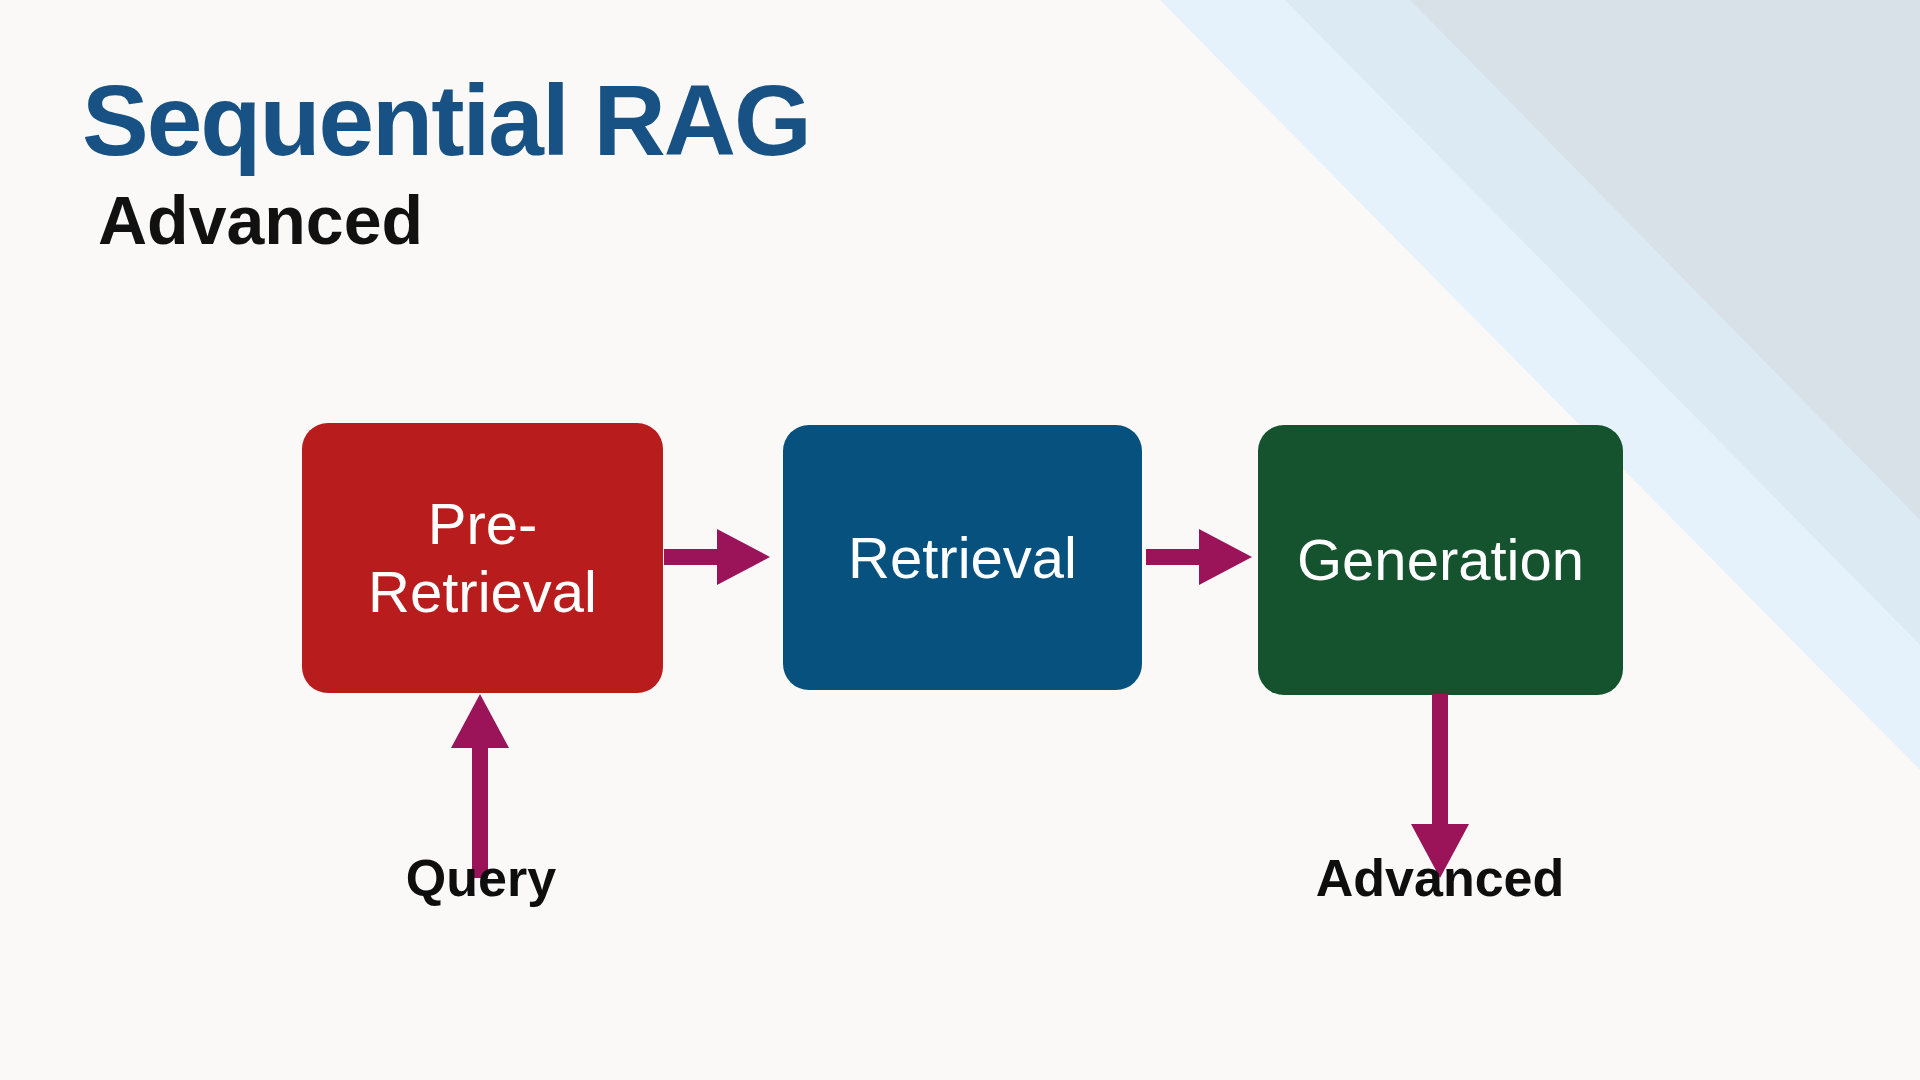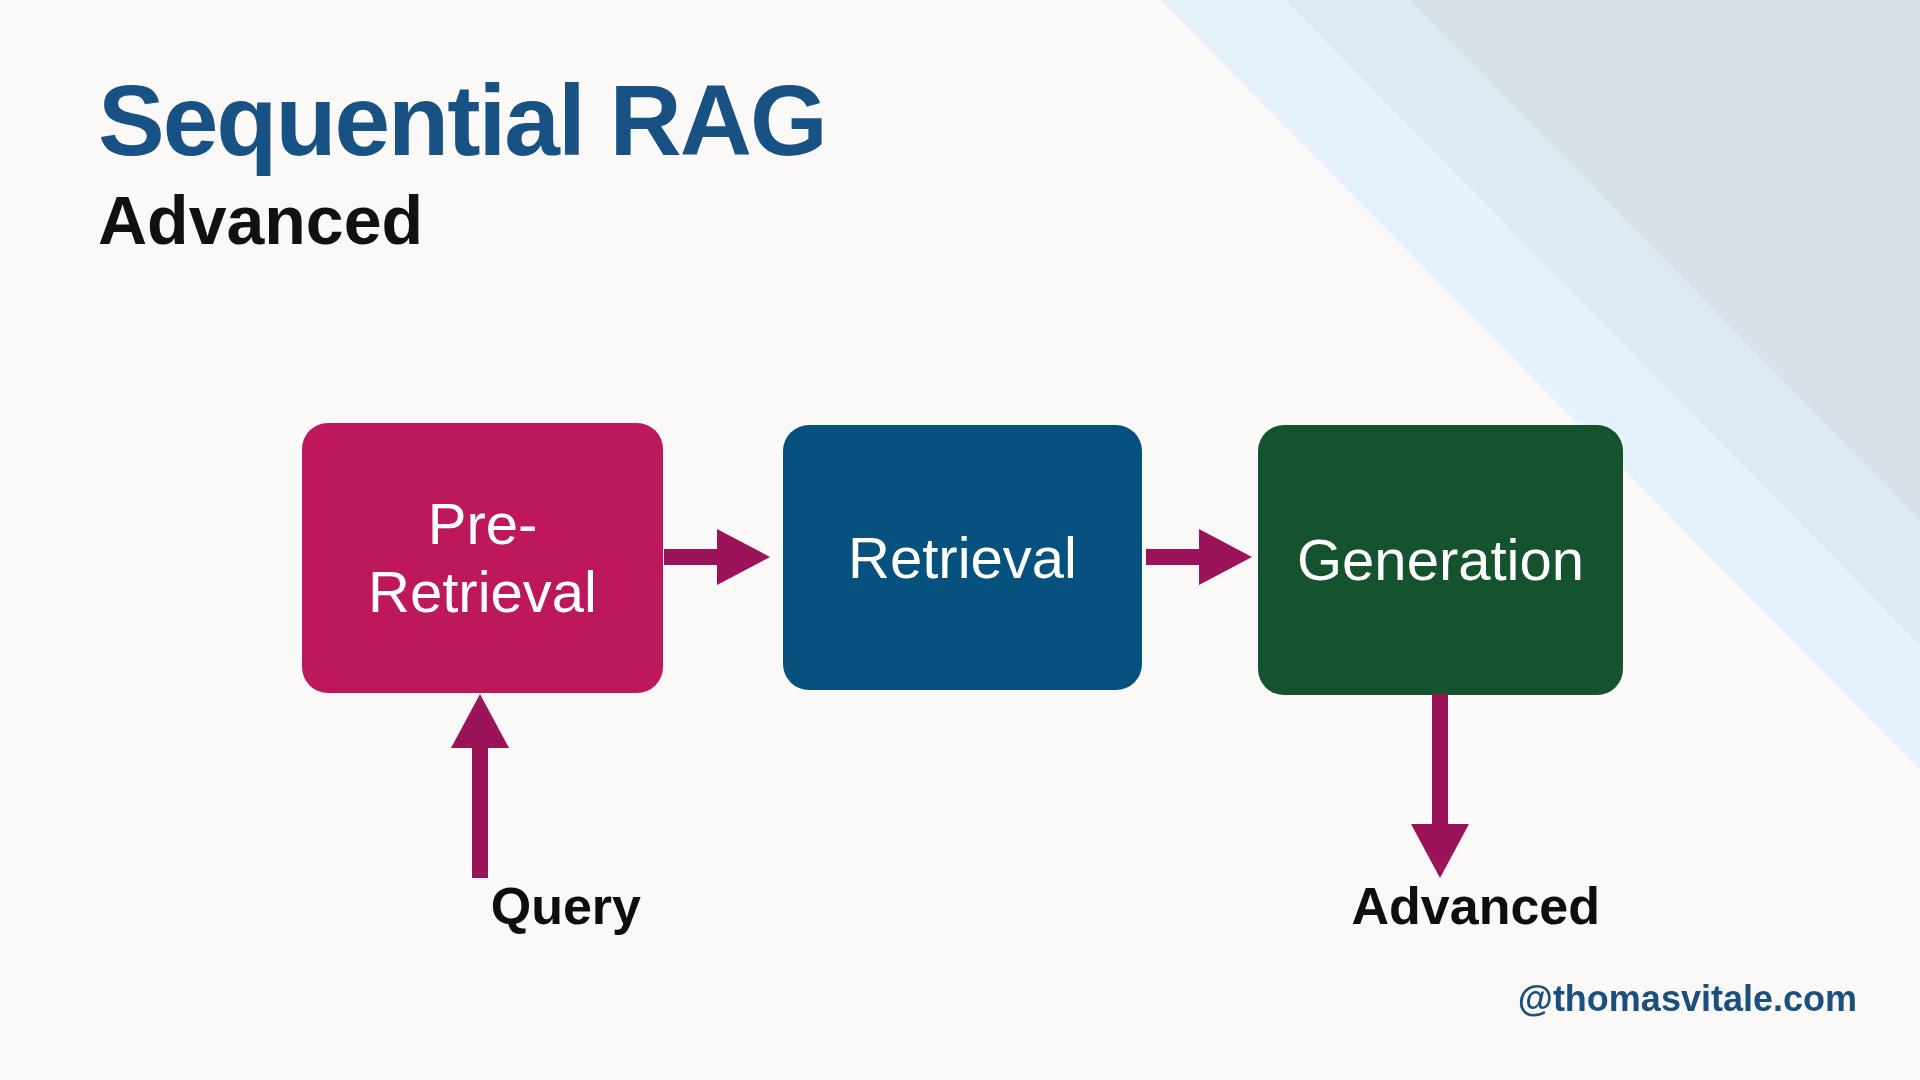--- a/index.html
+++ b/index.html
@@ -15,21 +15,21 @@
 
   .bg-stripes {
     position: absolute;
     inset: 0;
     width: 1920px;
     height: 1080px;
   }
 
   .slide-title {
     position: absolute;
-    left: 98px;
+    left: 82px;
     top: 70px;
     font-size: 100px;
     font-weight: 700;
     letter-spacing: -2px;
     line-height: 1;
     color: #185183;
     white-space: nowrap;
   }
 
   .slide-subtitle {
@@ -50,40 +50,40 @@
     flex-direction: column;
     align-items: center;
     justify-content: center;
     color: #ffffff;
     font-size: 58px;
     font-weight: 400;
     line-height: 68px;
     text-align: center;
   }
 
-  .node-green { background: #be185d; left: 302px; top: 423px; width: 361px; height: 270px; }
+  .node-green { background: #b91c1c; left: 302px; top: 423px; width: 361px; height: 270px; }
   .node-blue-1 { background: #07517F; left: 783px; top: 425px; width: 359px; height: 265px; }
   .node-blue-2 { background: #14532d; left: 1258px; top: 425px; width: 365px; height: 270px; }
 
   .arrow { position: absolute; }
   .arrow svg { display: block; }
   .arrow-h-1 { left: 664px; top: 529px; }
   .arrow-h-2 { left: 1146px; top: 529px; }
   .arrow-up   { left: 451px;  top: 694px; }
   .arrow-down { left: 1411px; top: 694px; }
 
   .flow-label {
     position: absolute;
-    top: 880px;
+    top: 852px;
     width: 320px;
     font-size: 52px;
     font-weight: 700;
     line-height: 1;
     color: #0E0E0E;
-    text-align: right;
+    text-align: center;
     white-space: nowrap;
   }
   .flow-label-query { left: 321px; }
   .flow-label-response { left: 1280px; }
 
   .watermark {
     position: absolute;
     right: 63px;
     top: 981px;
     font-size: 36px;
@@ -140,15 +140,14 @@
 
   <div class="arrow arrow-down">
     <svg width="58" height="184" viewBox="0 0 58 184" xmlns="http://www.w3.org/2000/svg" aria-hidden="true">
       <polygon points="21,0 37,0 37,130 58,130 29,184 0,130 21,130" fill="#9B145A"></polygon>
     </svg>
   </div>
 
   <div class="flow-label flow-label-query">Query</div>
   <div class="flow-label flow-label-response">Advanced</div>
 
-  <div class="watermark">@thomasvitale.com</div>
 
 </div>
 
 </body></html>

